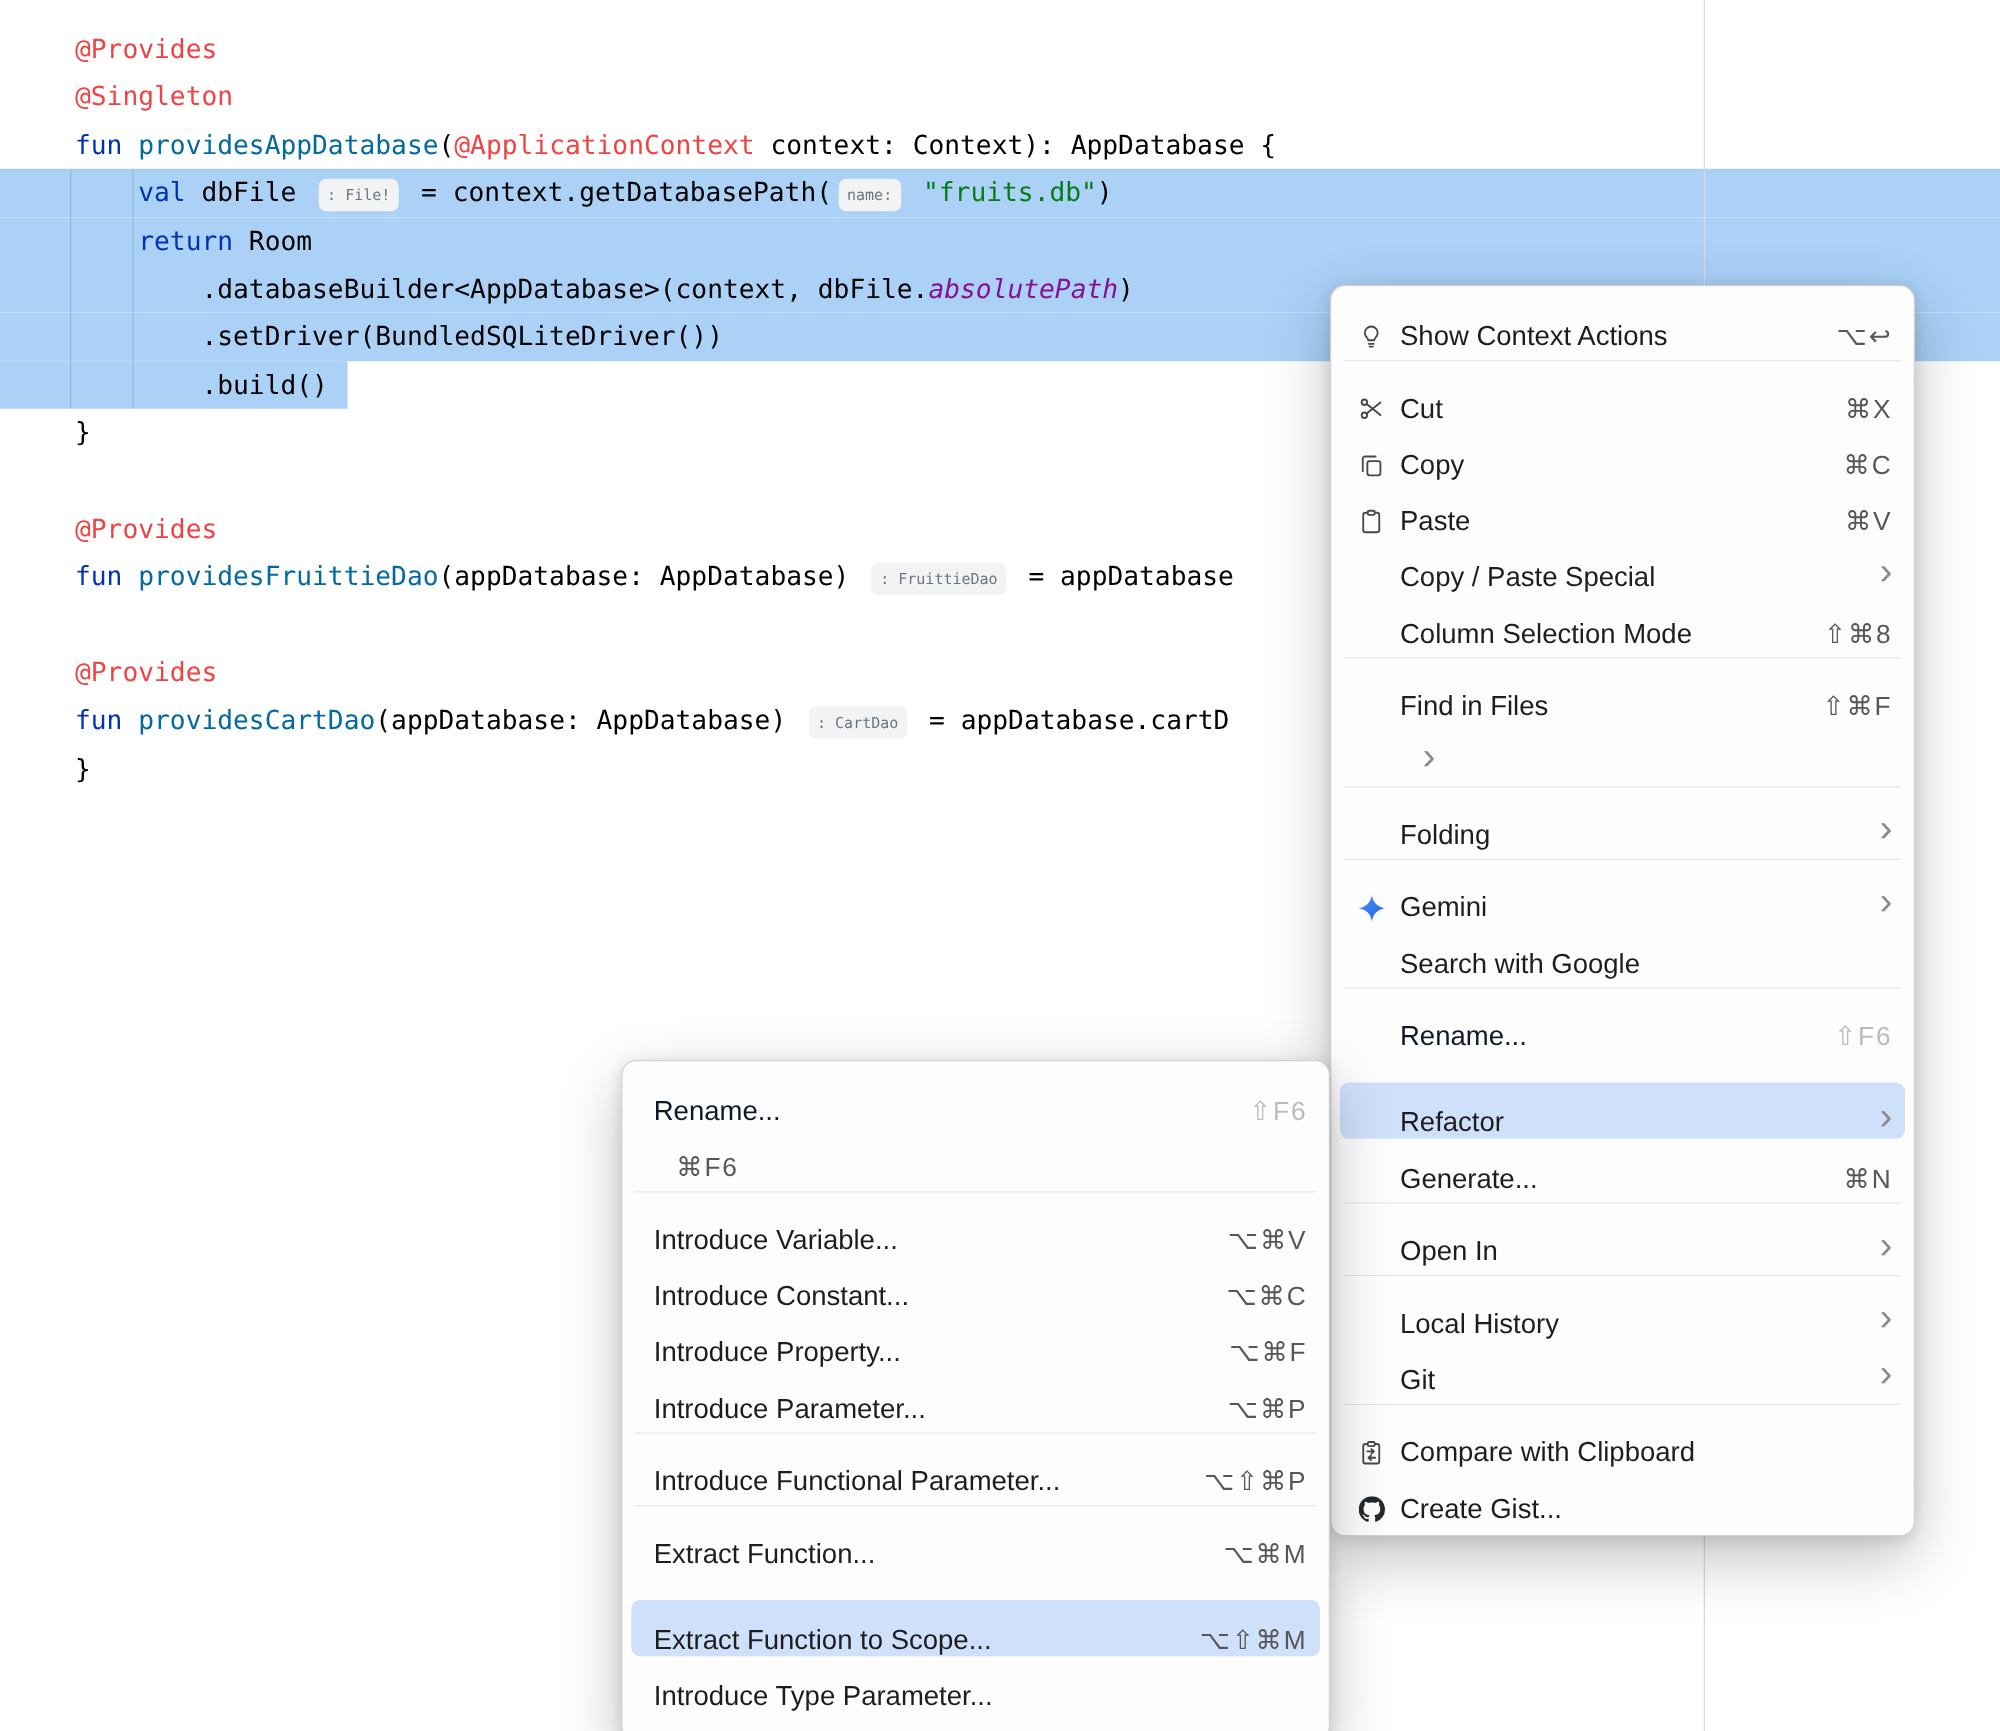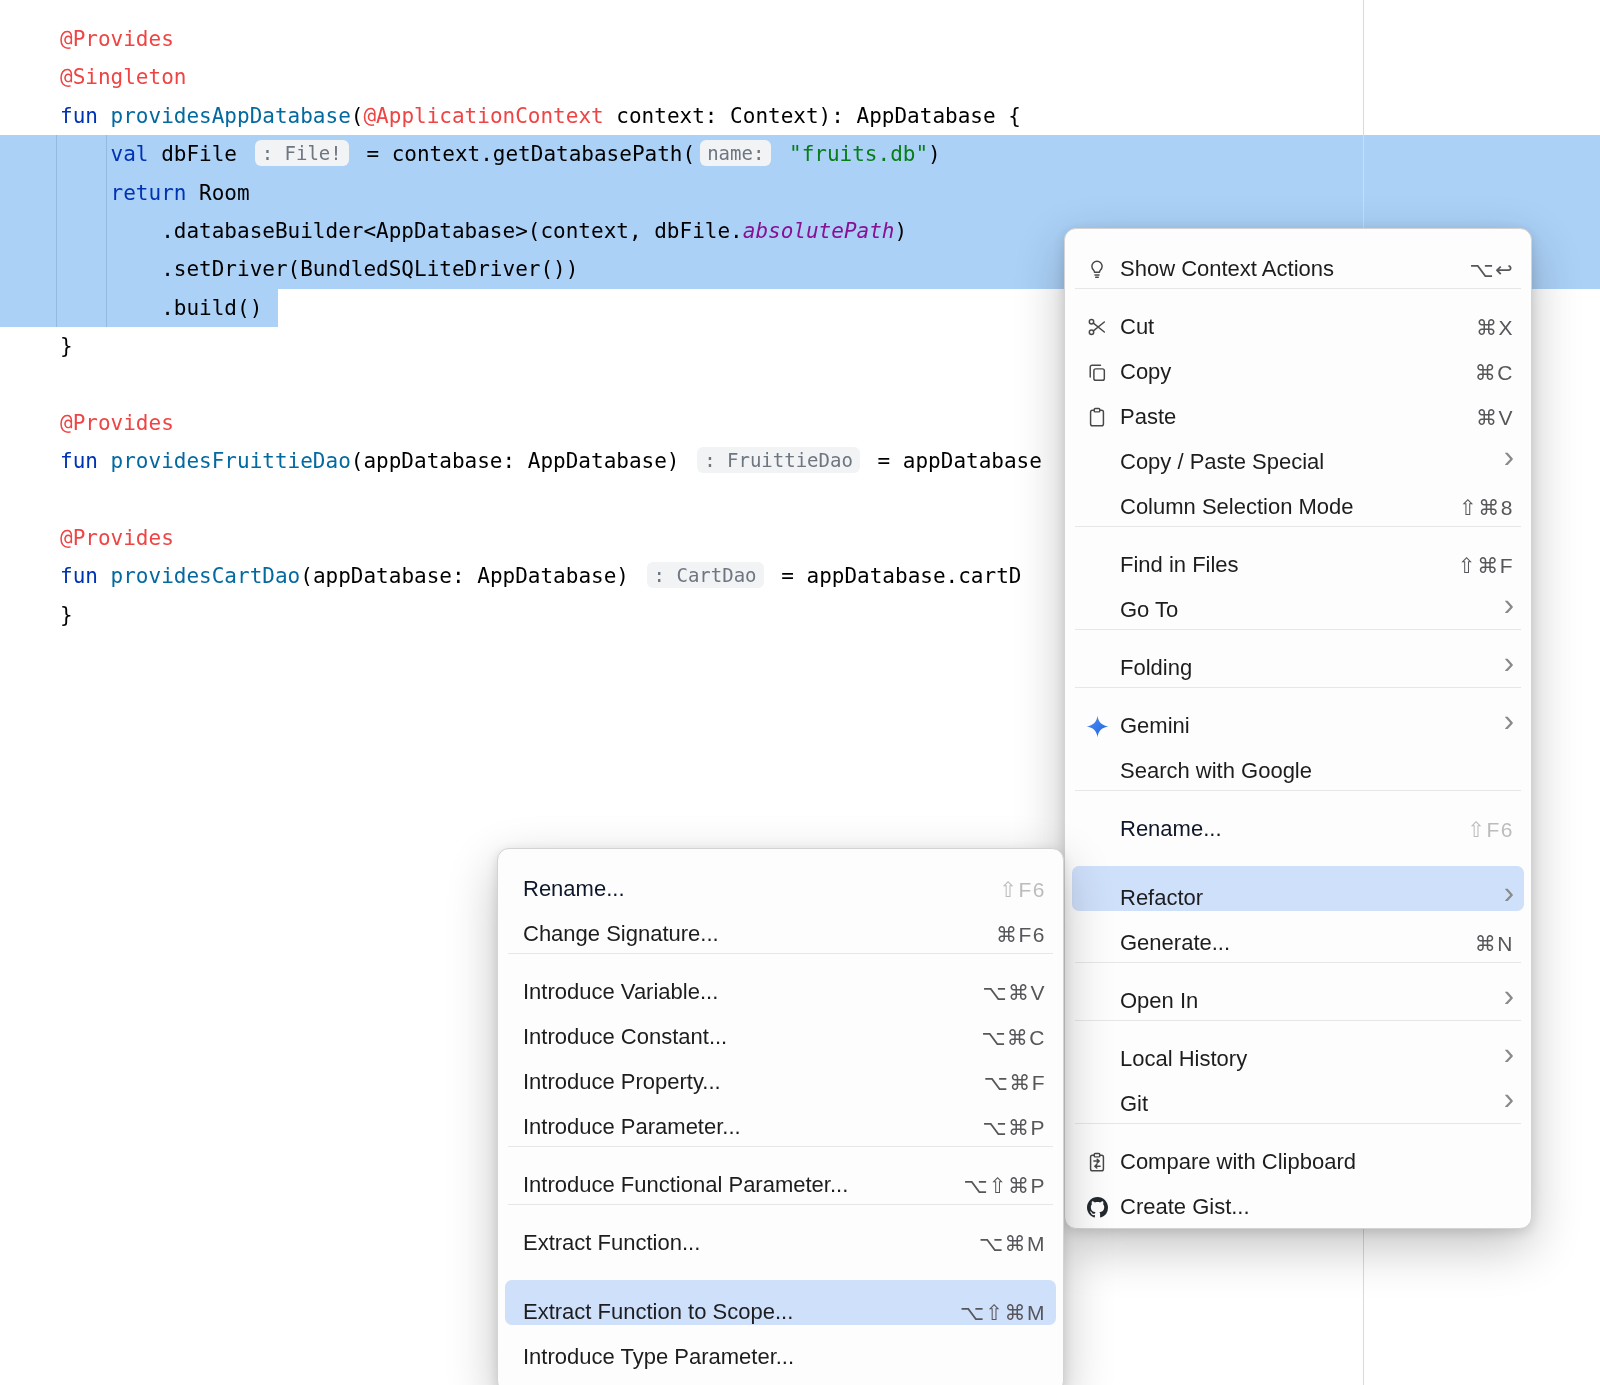--- a/index.html
+++ b/index.html
@@ -24,21 +24,21 @@
   .cl.sel-partial::before{width:278px;}
   .code-text{position:relative;padding-left:60px;}
   .tok-kw{color:#0033b3;}
   .tok-ann{color:#ef4444;}
   .tok-fn{color:#0369a1;}
   .tok-str{color:#067d17;}
   .tok-prop{color:#871094;font-style:italic;}
   .tok-plain{color:#000;}
   .tok-inlay{
     display:inline-block;background:#f1f3f5;color:#6e7680;border-radius:6px;
-    padding:0 7px;font-size:19px;line-height:26px;margin:0 5px;vertical-align:1px;
+    padding:0 7px;font-size:12px;line-height:26px;margin:0 5px;vertical-align:1px;
   }
   .indent-guide{position:absolute;width:1px;top:135px;height:192px;background:rgba(2,31,66,.13);z-index:-1;}
   #wrap-guide{position:absolute;left:1363px;top:0;width:1px;height:1385px;background:#dadada;z-index:0;}
 
   
   .menu{
     position:absolute;z-index:10;box-sizing:border-box;
     background:#fdfdfd;border:1px solid #d3d3d3;border-radius:12px;
     box-shadow:0 18px 50px rgba(0,0,0,.24),0 3px 12px rgba(0,0,0,.12);
     padding:8px 0;
@@ -135,21 +135,20 @@
       <span class="sc">⇧⌘8</span>
     </div>
     <div class="msep"></div>
     <div class="mi">
       <span class="ic"></span>
       <span class="lbl">Find in Files</span>
       <span class="sc">⇧⌘F</span>
     </div>
     <div class="mi">
       <span class="ic"></span>
-      <span class="lbl">Go To</span>
       <span class="chev">›</span>
     </div>
     <div class="msep"></div>
     <div class="mi">
       <span class="ic"></span>
       <span class="lbl">Folding</span>
       <span class="chev">›</span>
     </div>
     <div class="msep"></div>
     <div class="mi">
@@ -224,21 +223,20 @@
       </span>
       <span class="lbl">Create Gist...</span>
     </div>
   </div>
 <div id="refactor-submenu" class="menu">
     <div class="mi disabled">
       <span class="lbl">Rename...</span>
       <span class="sc">⇧F6</span>
     </div>
     <div class="mi">
-      <span class="lbl">Change Signature...</span>
       <span class="sc">⌘F6</span>
     </div>
     <div class="msep"></div>
     <div class="mi">
       <span class="lbl">Introduce Variable...</span>
       <span class="sc">⌥⌘V</span>
     </div>
     <div class="mi">
       <span class="lbl">Introduce Constant...</span>
       <span class="sc">⌥⌘C</span>

